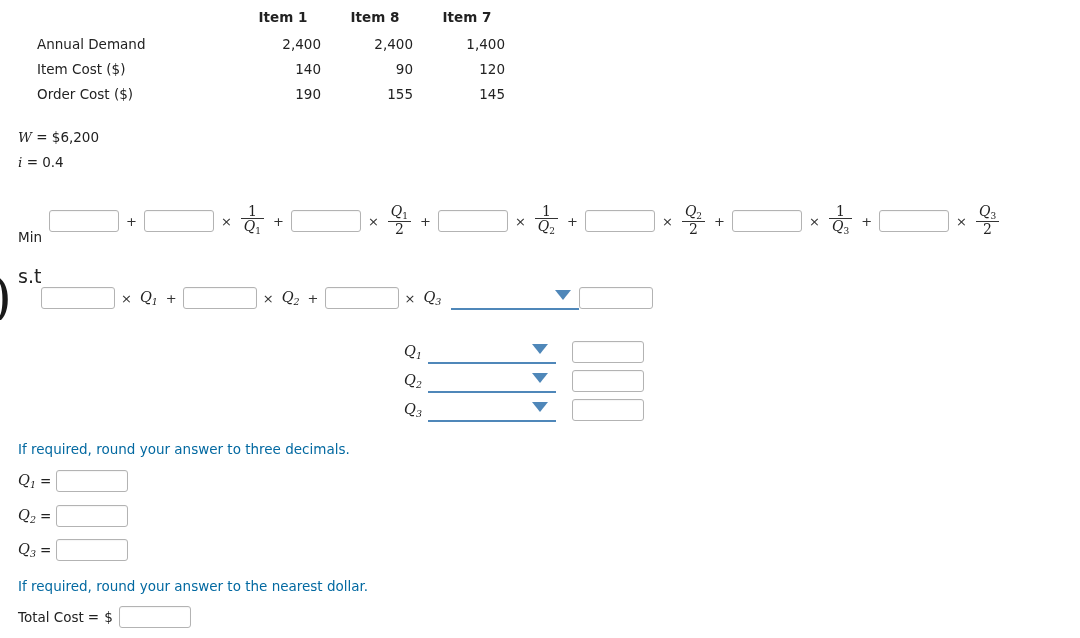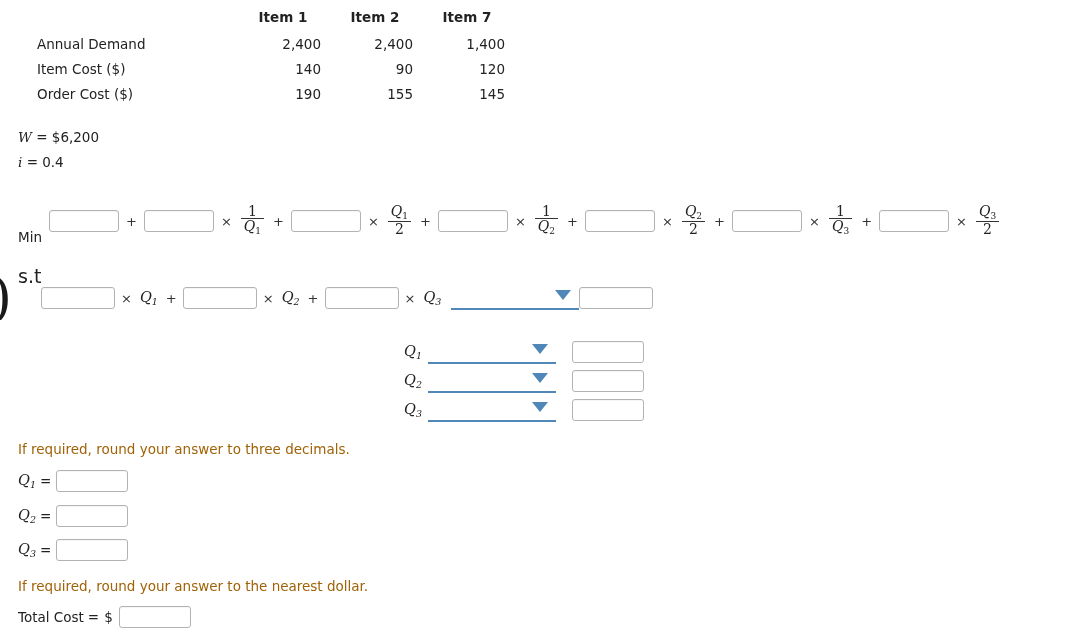--- a/index.html
+++ b/index.html
@@ -182,21 +182,21 @@
     border-right: 8px solid transparent;
     border-top: 10px solid #4f87b9;
   }
   .ddrow .inbox { width: 72px; margin-left: 16px; }
 
   
   .note {
     position: absolute;
     left: 18px;
     font-size: 13.5px;
-    color: #a16207;
+    color: #0369a1;
     white-space: nowrap;
   }
   .ansrow {
     position: absolute;
     left: 18px;
     display: flex;
     align-items: center;
     white-space: nowrap;
   }
   .ansrow .eq { margin: 0 5px 0 4px; font-size: 13.5px; }
@@ -204,21 +204,21 @@
   #total-cost-row .inbox { width: 72px; margin-left: 6px; }
 </style>
 </head>
 <body>
 
 <table id="data-table">
   <thead>
     <tr>
       <th class="corner"></th>
       <th class="colhead">Item 1</th>
-      <th class="colhead">Item 2</th>
+      <th class="colhead">Item 8</th>
       <th class="colhead">Item 7</th>
     </tr>
   </thead>
   <tbody>
     <tr>
       <td class="rowlabel">Annual Demand</td>
       <td class="num">2,400</td>
       <td class="num">2,400</td>
       <td class="num">1,400</td>
     </tr>

